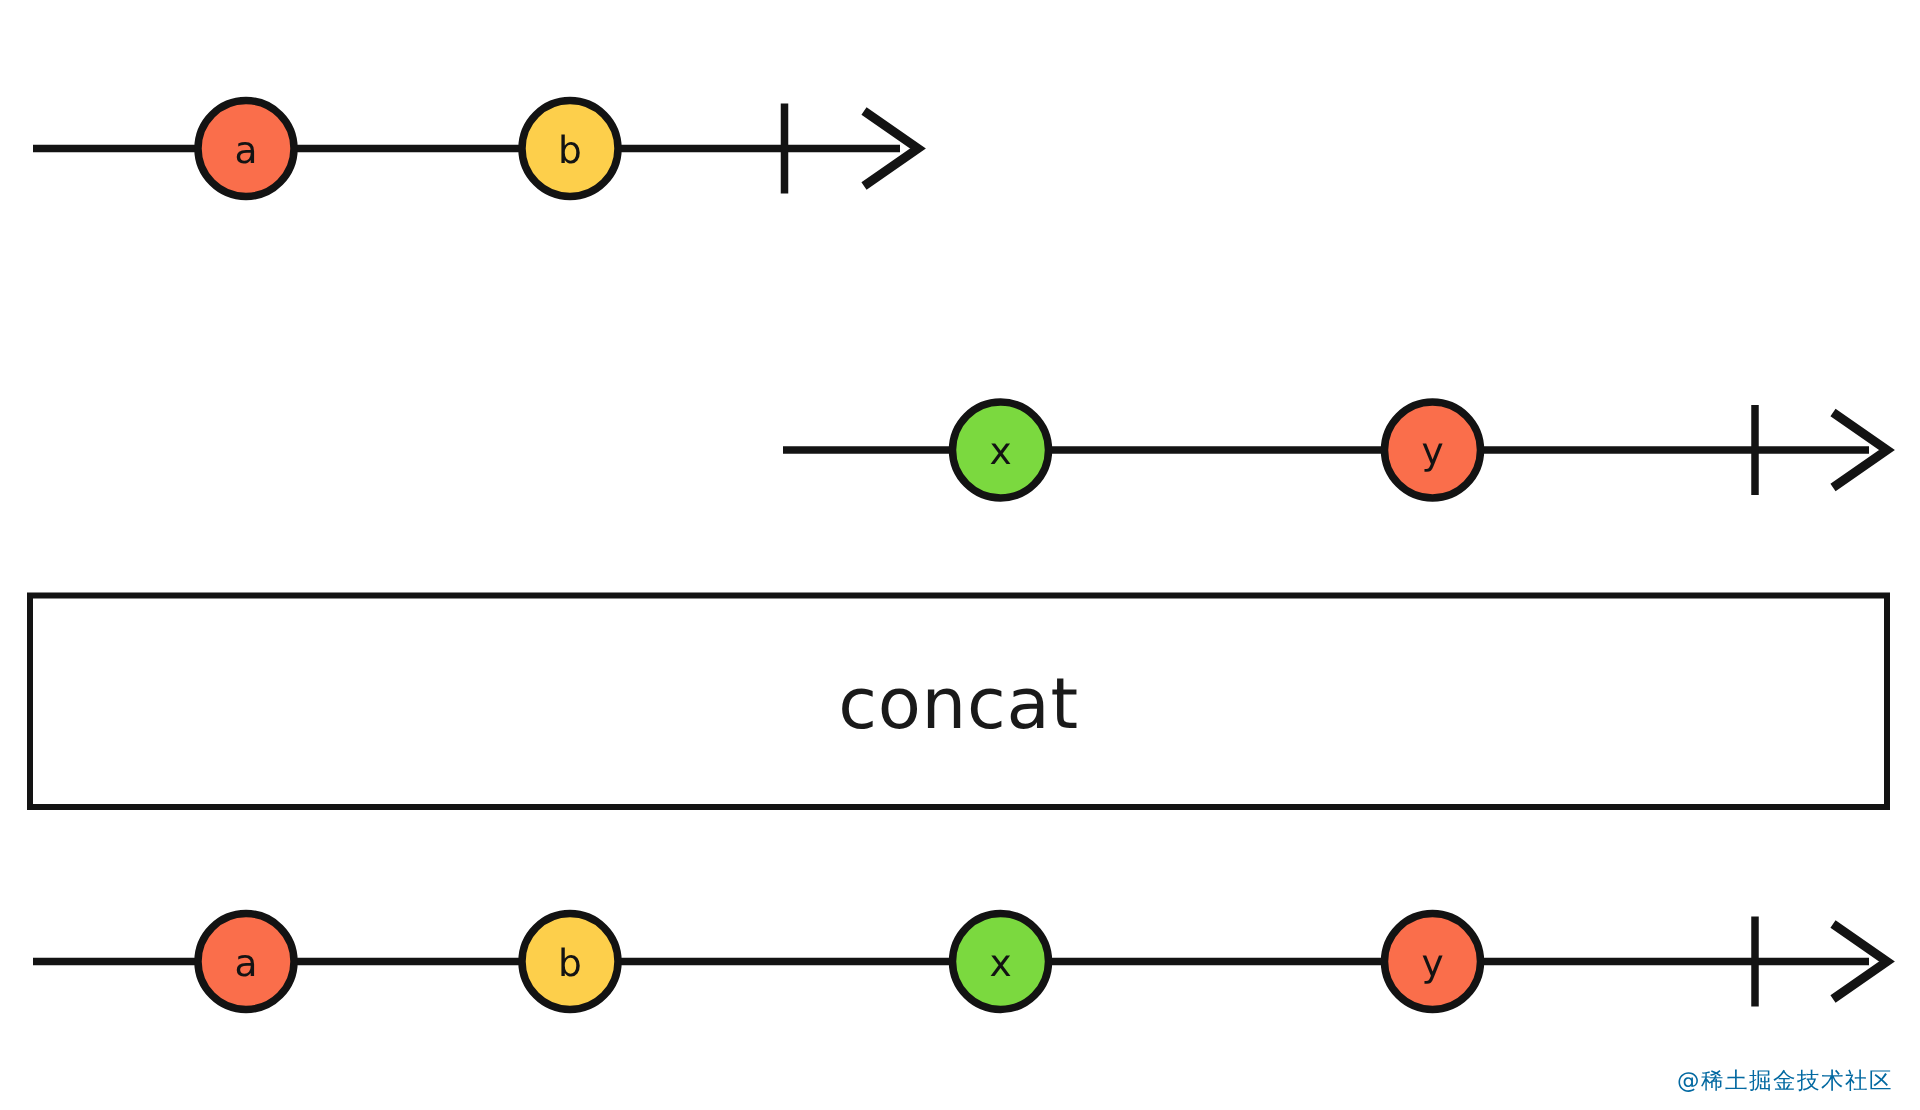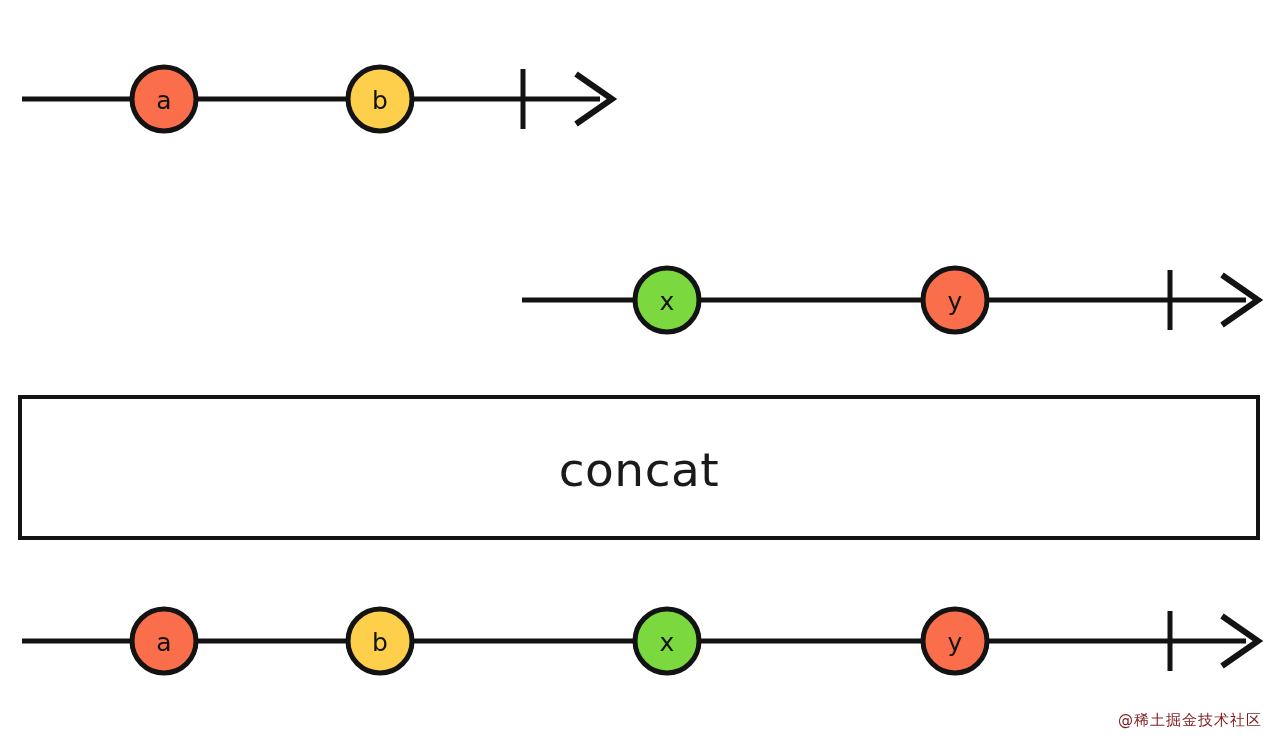--- a/index.html
+++ b/index.html
@@ -65,21 +65,21 @@
     text-anchor: middle;
     dominant-baseline: central;
     letter-spacing: 0.5px;
   }
   .watermark {
     position: absolute;
     right: 18px;
     bottom: 10px;
     font-family: "DejaVu Sans", sans-serif;
     font-size: 15px;
-    color: #7f1d1d;
+    color: #0369a1;
     letter-spacing: 1px;
     white-space: nowrap;
     user-select: none;
   }
 </style>
 </head>
 <body>
 
 <div id="stage">
 

